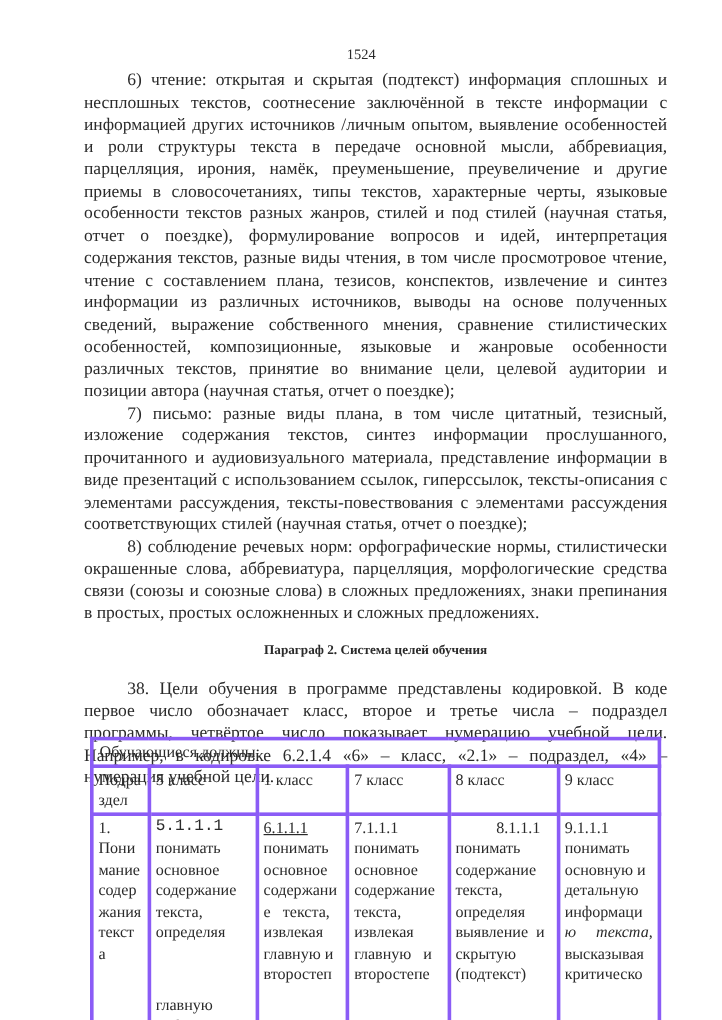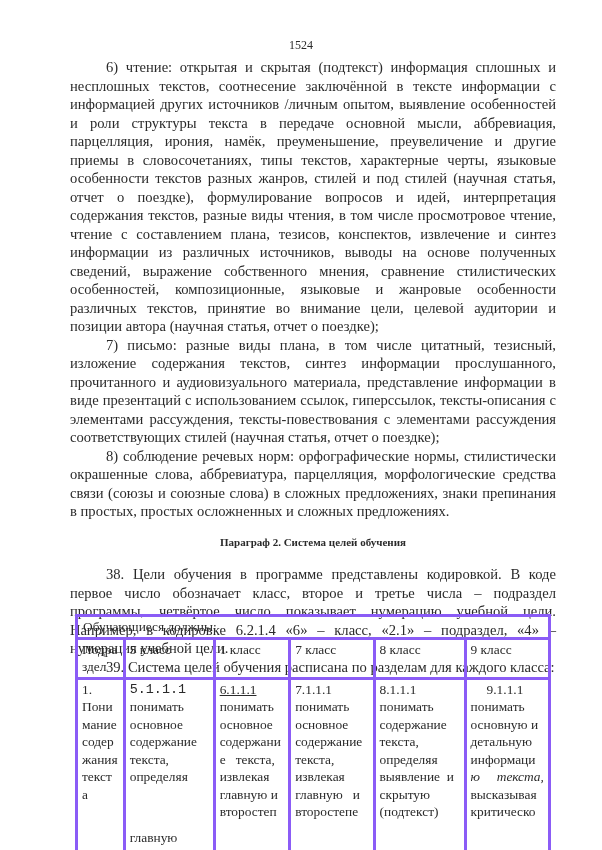--- a/index.html
+++ b/index.html
@@ -22,21 +22,20 @@
 <body>
 
 <div class="page-number">1524</div>
 
 <div class="body-text">
   <p class="para">6) чтение: открытая и скрытая (подтекст) информация сплошных и несплошных текстов, соотнесение заключённой в тексте информации с информацией других источников /личным опытом, выявление особенностей и роли структуры текста в передаче основной мысли, аббревиация, парцелляция, ирония, намёк, преуменьшение, преувеличение и другие приемы в словосочетаниях, типы текстов, характерные черты, языковые особенности текстов разных жанров, стилей и под стилей (научная статья, отчет о поездке), формулирование вопросов и идей, интерпретация содержания текстов, разные виды чтения, в том числе просмотровое чтение, чтение с составлением плана, тезисов, конспектов, извлечение и синтез информации из различных источников, выводы на основе полученных сведений, выражение собственного мнения, сравнение стилистических особенностей, композиционные, языковые и жанровые особенности различных текстов, принятие во внимание цели, целевой аудитории и позиции автора (научная статья, отчет о поездке);</p>
   <p class="para">7) письмо: разные виды плана, в том числе цитатный, тезисный, изложение содержания текстов, синтез информации прослушанного, прочитанного и аудиовизуального материала, представление информации в виде презентаций с использованием ссылок, гиперссылок, тексты-описания с элементами рассуждения, тексты-повествования с элементами рассуждения соответствующих стилей (научная статья, отчет о поездке);</p>
   <p class="para">8) соблюдение речевых норм: орфографические нормы, стилистически окрашенные слова, аббревиатура, парцелляция, морфологические средства связи (союзы и союзные слова) в сложных предложениях, знаки препинания в простых, простых осложненных и сложных предложениях.</p>
   <p class="heading">Параграф 2. Система целей обучения</p>
   <p class="para after-heading">38. Цели обучения в программе представлены кодировкой. В коде первое число обозначает класс, второе и третье числа – подраздел программы, четвёртое число показывает нумерацию учебной цели. Например, в кодировке 6.2.1.4 «6» – класс, «2.1» – подраздел, «4» – нумерация учебной цели.</p>
-  <p class="para">39. Система целей обучения расписана по разделам для каждого класса:</p>
 </div>
 
 <table class="goals">
   <colgroup>
     <col class="col0">
       <col class="col1">
       <col class="col2">
       <col class="col3">
       <col class="col4">
       <col class="col5">
@@ -100,31 +99,31 @@
           <span class="cell-line" style="white-space: pre;">7.1.1.1</span>
           <span class="cell-line" style="white-space: pre;">понимать</span>
           <span class="cell-line" style="white-space: pre;">основное</span>
           <span class="cell-line" style="white-space: pre;">содержание</span>
           <span class="cell-line" style="white-space: pre;">текста,</span>
           <span class="cell-line" style="white-space: pre;">извлекая</span>
           <span class="cell-line" style="white-space: pre;">главную   и</span>
           <span class="cell-line" style="white-space: pre;">второстепе</span>
         </td>
         <td>
-          <span class="cell-line" style="white-space: pre;">8.1.1.1</span>
+          <span class="cell-line" style="white-space: pre; margin-left: 34px;">8.1.1.1</span>
           <span class="cell-line" style="white-space: pre;">понимать</span>
           <span class="cell-line" style="white-space: pre;">содержание</span>
           <span class="cell-line" style="white-space: pre;">текста,</span>
           <span class="cell-line" style="white-space: pre;">определяя</span>
           <span class="cell-line" style="white-space: pre;">выявление  и</span>
           <span class="cell-line" style="white-space: pre;">скрытую</span>
           <span class="cell-line" style="white-space: pre;">(подтекст)</span>
         </td>
         <td>
-          <span class="cell-line" style="white-space: pre; margin-left: 16px;">9.1.1.1</span>
+          <span class="cell-line" style="white-space: pre;">9.1.1.1</span>
           <span class="cell-line" style="white-space: pre;">понимать</span>
           <span class="cell-line" style="white-space: pre;">основную и</span>
           <span class="cell-line" style="white-space: pre;">детальную</span>
           <span class="cell-line" style="white-space: pre;">информаци</span>
           <span class="cell-line" style="white-space: pre; font-style: italic;">ю     текста,</span>
           <span class="cell-line" style="white-space: pre;">высказывая</span>
           <span class="cell-line" style="white-space: pre;">критическо</span>
         </td>
       </tr>
     </tbody>

